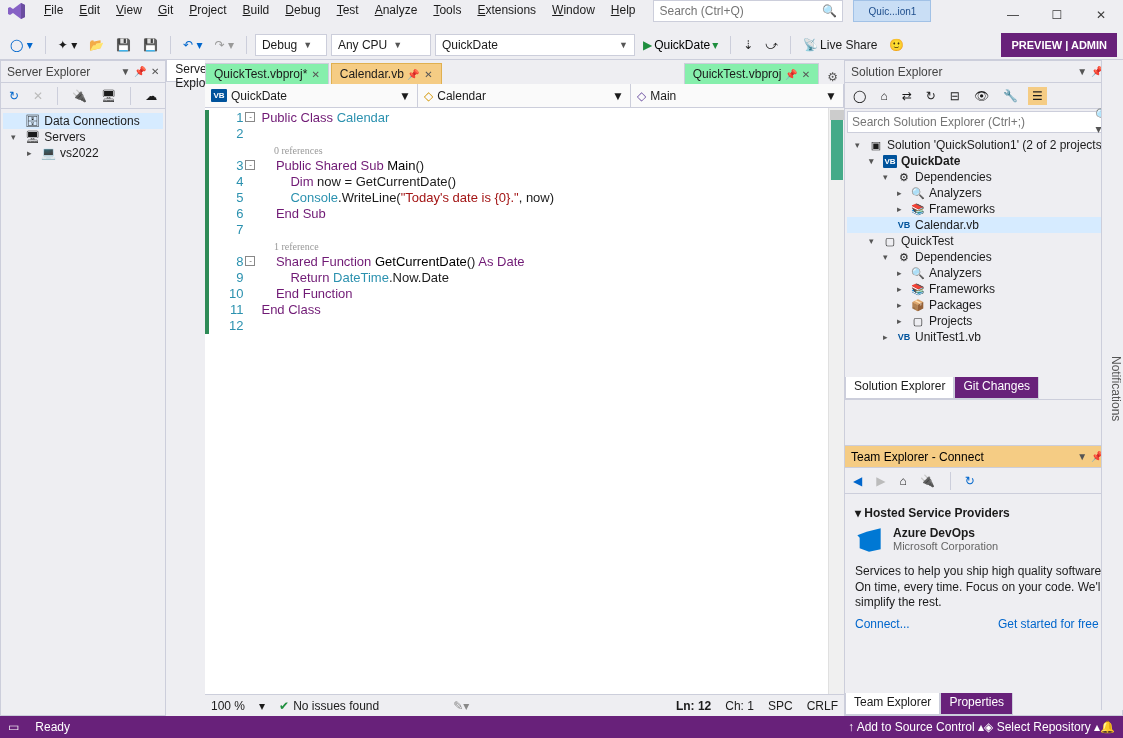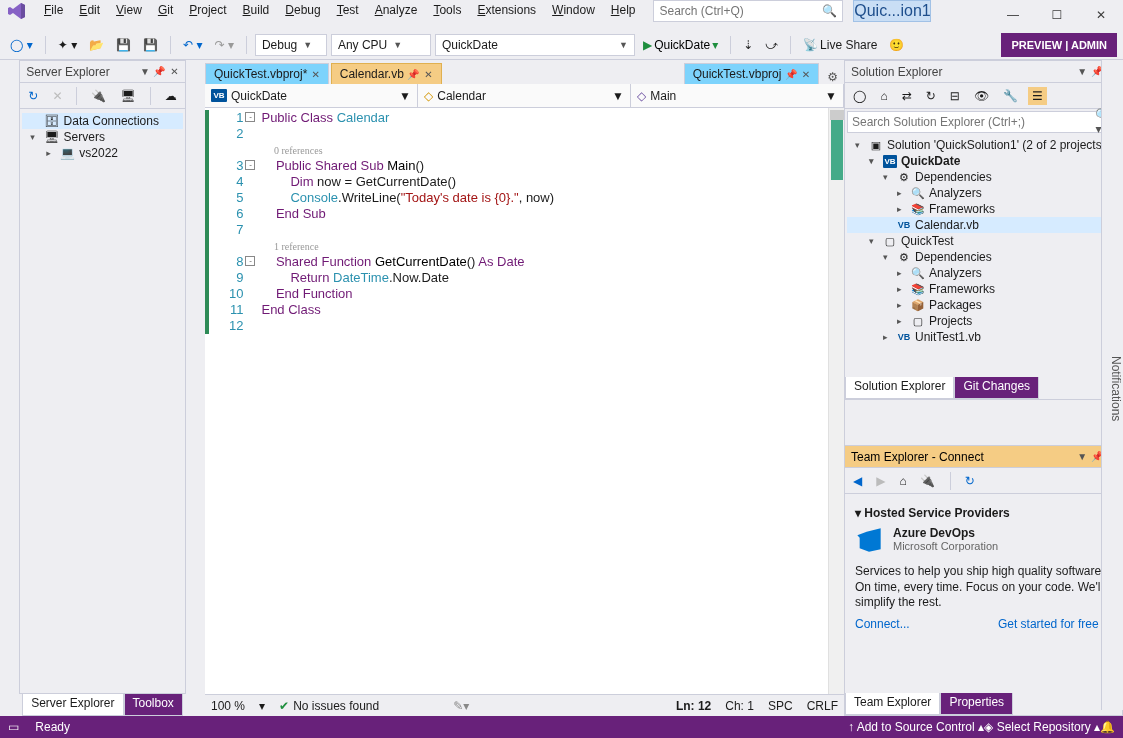--- a/index.html
+++ b/index.html
@@ -4,48 +4,48 @@
 <style>
 * { margin:0; padding:0; box-sizing:border-box; font-family:"Segoe UI",Tahoma,sans-serif; }
 body { width:1123px; height:738px; background:#eeeef2; color:#1b1b1b; font-size:12px; overflow:hidden; position:relative; }
 .titlebar { height:30px; background:#eeeef2; display:flex; align-items:flex-start; padding-left:6px; }
 .titlebar .logo { width:22px; height:22px; margin-right:8px; display:flex; align-items:center; justify-content:center;}
 .menubar { display:flex; gap:0; }
 .menubar .mitem { padding:3px 8px; cursor:pointer; }
 .menubar .mitem span.u { text-decoration:underline; }
 .searchbox { margin-left:10px; width:190px; height:22px; border:1px solid #cccedb; background:#fff; display:flex; align-items:center; padding:0 5px; }
 .searchbox input { border:none; outline:none; width:100%; font-size:12px; }
-.titlebar .solution-badge { margin-left:10px; width:78px; height:22px; background:#c9def5; border:1px solid #a1c1e6; display:flex; align-items:center; justify-content:center; font-size:16px; color:#1e4e8c; }
+.titlebar .solution-badge { margin-left:10px; width:78px; height:22px; background:#c9def5; border:1px solid #a1c1e6; display:flex; align-items:center; justify-content:center; font-size:10px; color:#1e4e8c; }
 .winbtns { margin-left:auto; display:flex; }
 .winbtns div { width:44px; height:30px; display:flex; align-items:center; justify-content:center; color:#3b3b3b; }
 .toolbar { height:30px; background:#eeeef2; border-bottom:1px solid #cccedb; display:flex; align-items:center; padding:0 6px; gap:4px; }
 .tb-sep { width:1px; height:18px; background:#cccedb; margin:0 4px; }
 .tb-btn { padding:2px 4px; display:flex; align-items:center; gap:2px; font-size:12px; color:#1b1b1b;}
 .combo { height:22px; border:1px solid #cccedb; background:#fff; display:flex; align-items:center; padding:0 6px; font-size:12px; gap:6px; }
 .combo .chev { font-size:9px; color:#555; }
 .preview-btn { margin-left:auto; background:#68217a; color:#fff; height:24px; padding:0 10px; display:flex; align-items:center; font-size:11px; font-weight:600; }
 .main { display:flex; height:calc(100% - 30px - 30px - 22px); }
 .panel { background:#eeeef2; border:1px solid #cccedb; display:flex; flex-direction:column; }
 .panel-title { height:22px; background:#eeeef2; display:flex; align-items:center; padding:0 6px; font-size:12px; color:#444; border-bottom:1px solid #cccedb; }
 .panel-title .ticons { margin-left:auto; display:flex; gap:4px; font-size:10px; color:#555;}
 .panel-title.active{ background:#f5cc84; color:#000;}
 .panel-tb { height:26px; background:#eeeef2; border-bottom:1px solid #cccedb; display:flex; align-items:center; padding:0 4px; gap:6px; font-size:12px;}
 .tree { padding:4px 2px; font-size:12px; }
 .tree-item { display:flex; align-items:center; gap:4px; padding:1px 0 1px 4px; white-space:nowrap;}
 .tree-item.selected{ background:#d6ebff; }
 .tree-ind{display:inline-block;}
 .exp{display:inline-block; width:10px; font-size:9px; color:#555; cursor:pointer;}
-.left-col { width:205px; display:flex; flex-direction:column;align-items:center; }
+.left-col { width:205px; display:flex; flex-direction:row; }
 .left-col .panel { flex:1; }
 .left-tabs { height:22px; background:#eeeef2; display:flex; font-size:12px; }
 .left-tabs div { padding:2px 8px; border:1px solid #cccedb; border-top:none;}
 .left-tabs div.active{background:#fff;}
 .center { flex:1; display:flex; flex-direction:column; background:#fff; border-right:1px solid #cccedb; }
 .doc-tabs { height:24px; background:#eeeef2; display:flex; align-items:flex-end; font-size:12px; }
-.doc-tab { padding:3px 8px; border:1px solid #cccedb; border-bottom:none; margin-right:2px; background:#7dd3fc; display:flex; align-items:center; gap:4px; position:relative;}
+.doc-tab { padding:3px 8px; border:1px solid #cccedb; border-bottom:none; margin-right:2px; background:#86efac; display:flex; align-items:center; gap:4px; position:relative;}
 .doc-tab.active{ background:#f5cc84; border-color:#e0b050;}
 .doc-tab .pin{font-size:10px;color:#555;}
 .doc-tab .close{font-size:10px;color:#555;}
 .nav-combos { height:24px; background:#fafafa; border-bottom:1px solid #cccedb; display:flex; }
 .nav-combos .nc { flex:1; border-right:1px solid #cccedb; display:flex; align-items:center; padding:0 6px; font-size:12px; gap:4px;}
 .editor { flex:1; display:flex; font-family:Consolas,monospace; font-size:13px; overflow:hidden; position:relative;}
 .gutter { background:#fff; text-align:right; padding:2px 8px 2px 18px; color:#2b91af; border-right:0px; line-height:16px;}
 .gutter .ln{height:16px;}
 .code { flex:1; padding:2px 0; line-height:16px; white-space:pre; position:relative;}
 .code .cl{height:16px; padding-left:10px; position:relative;}

